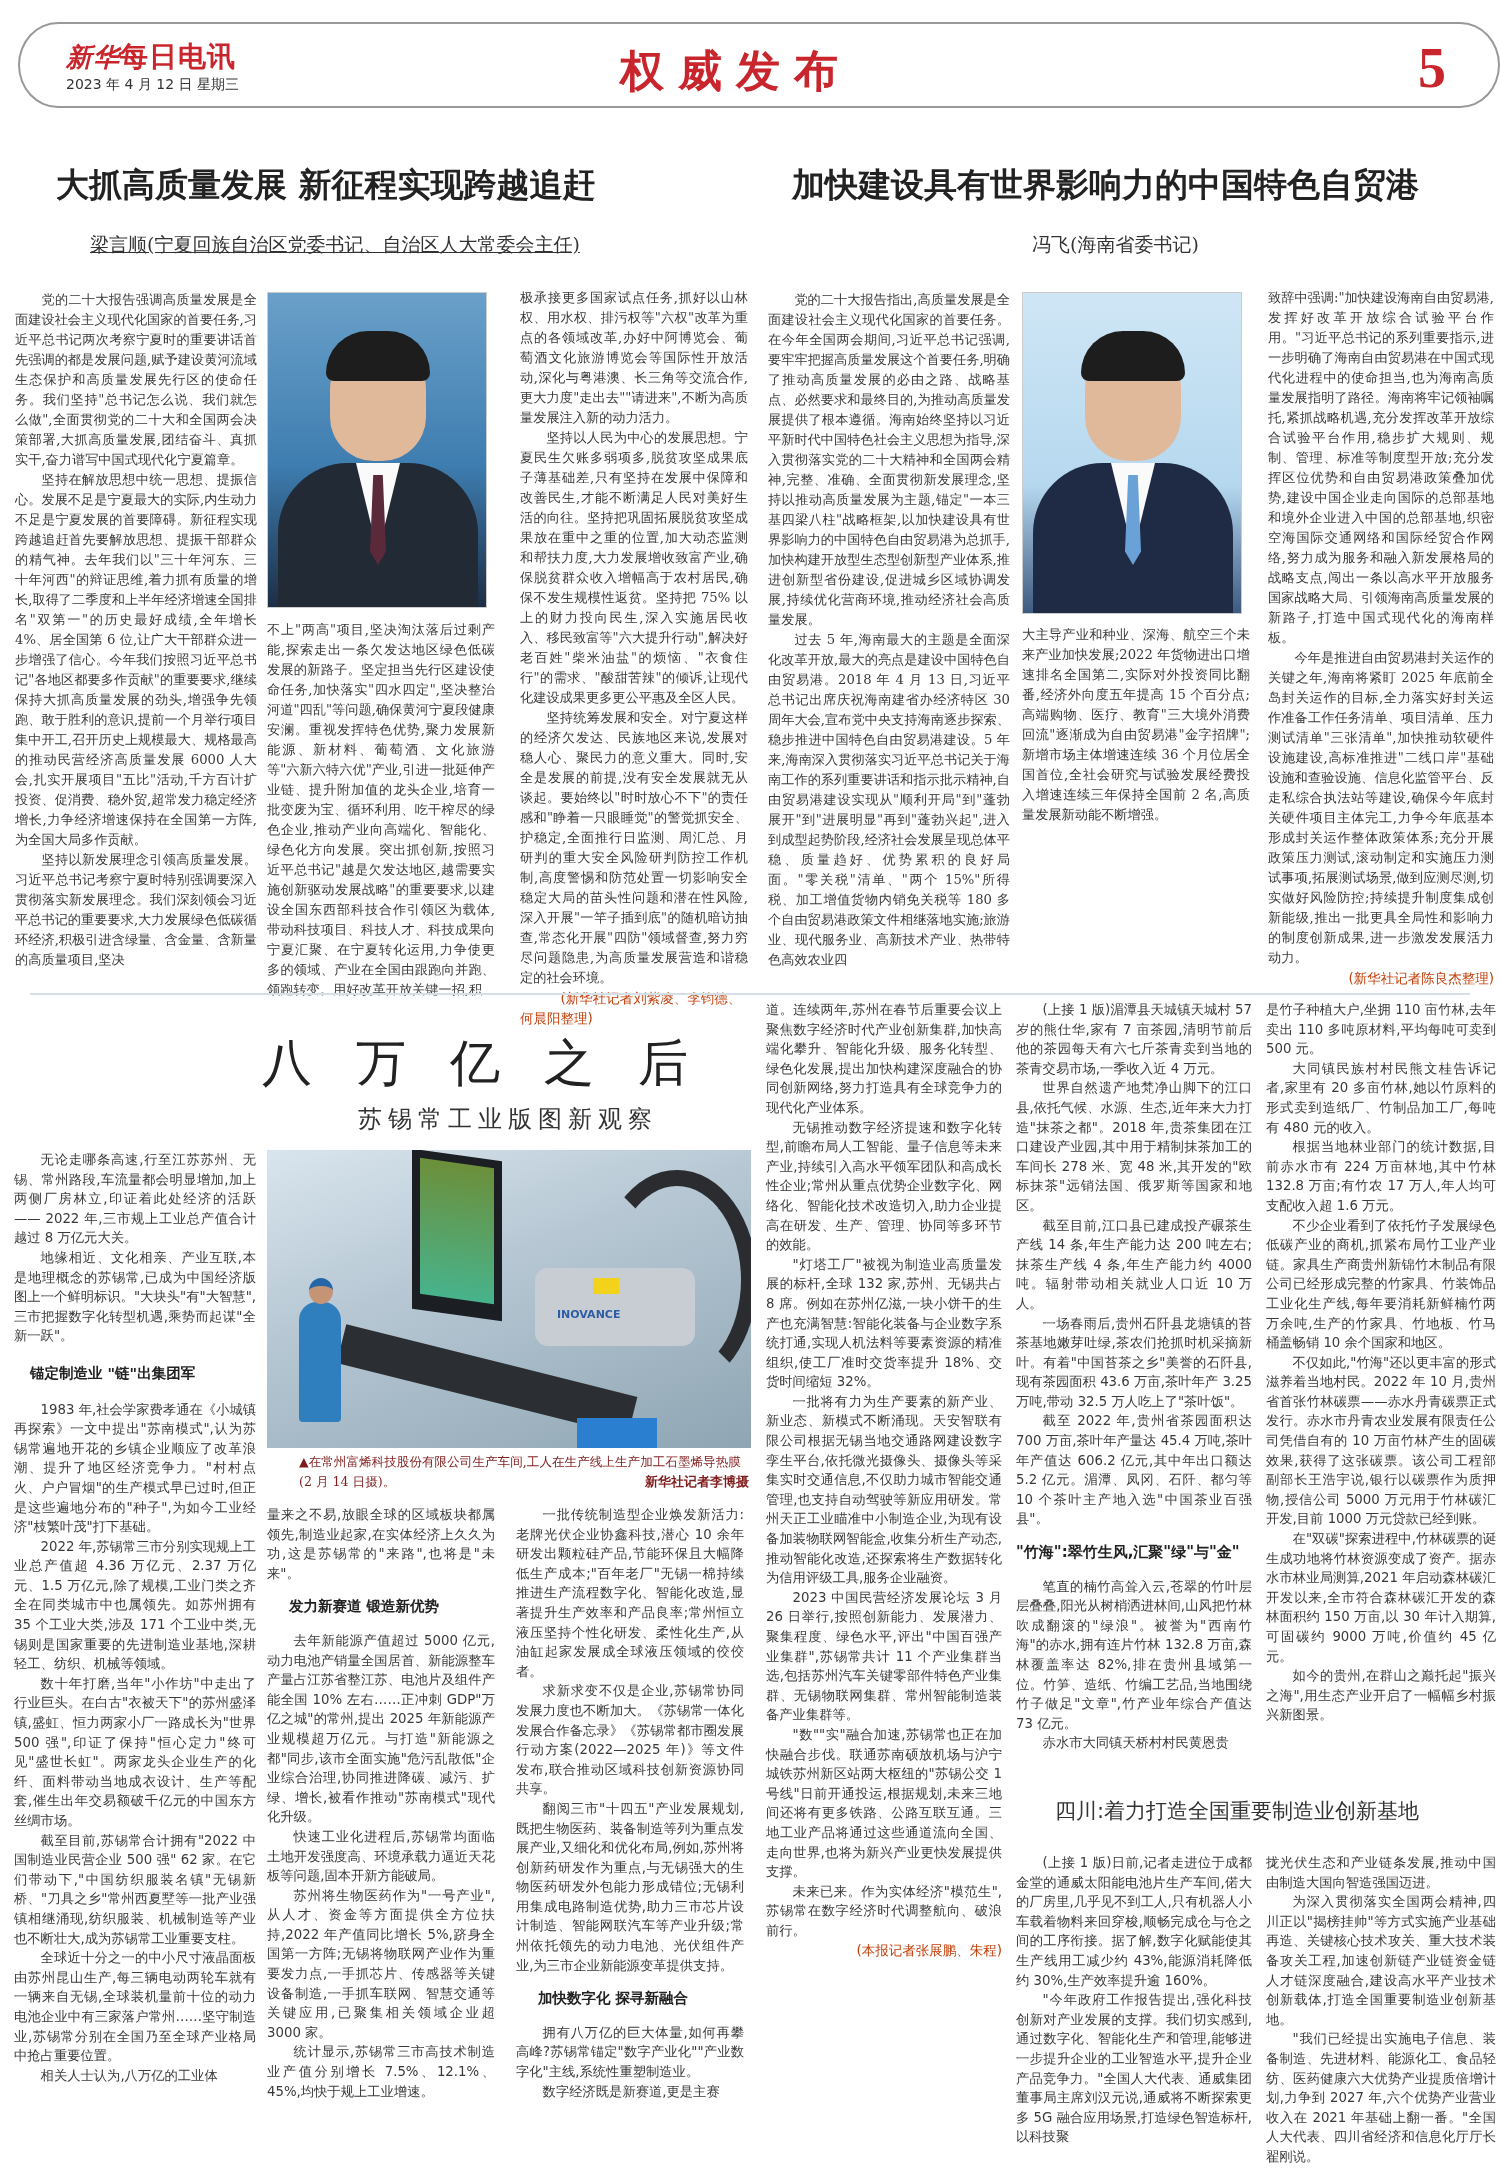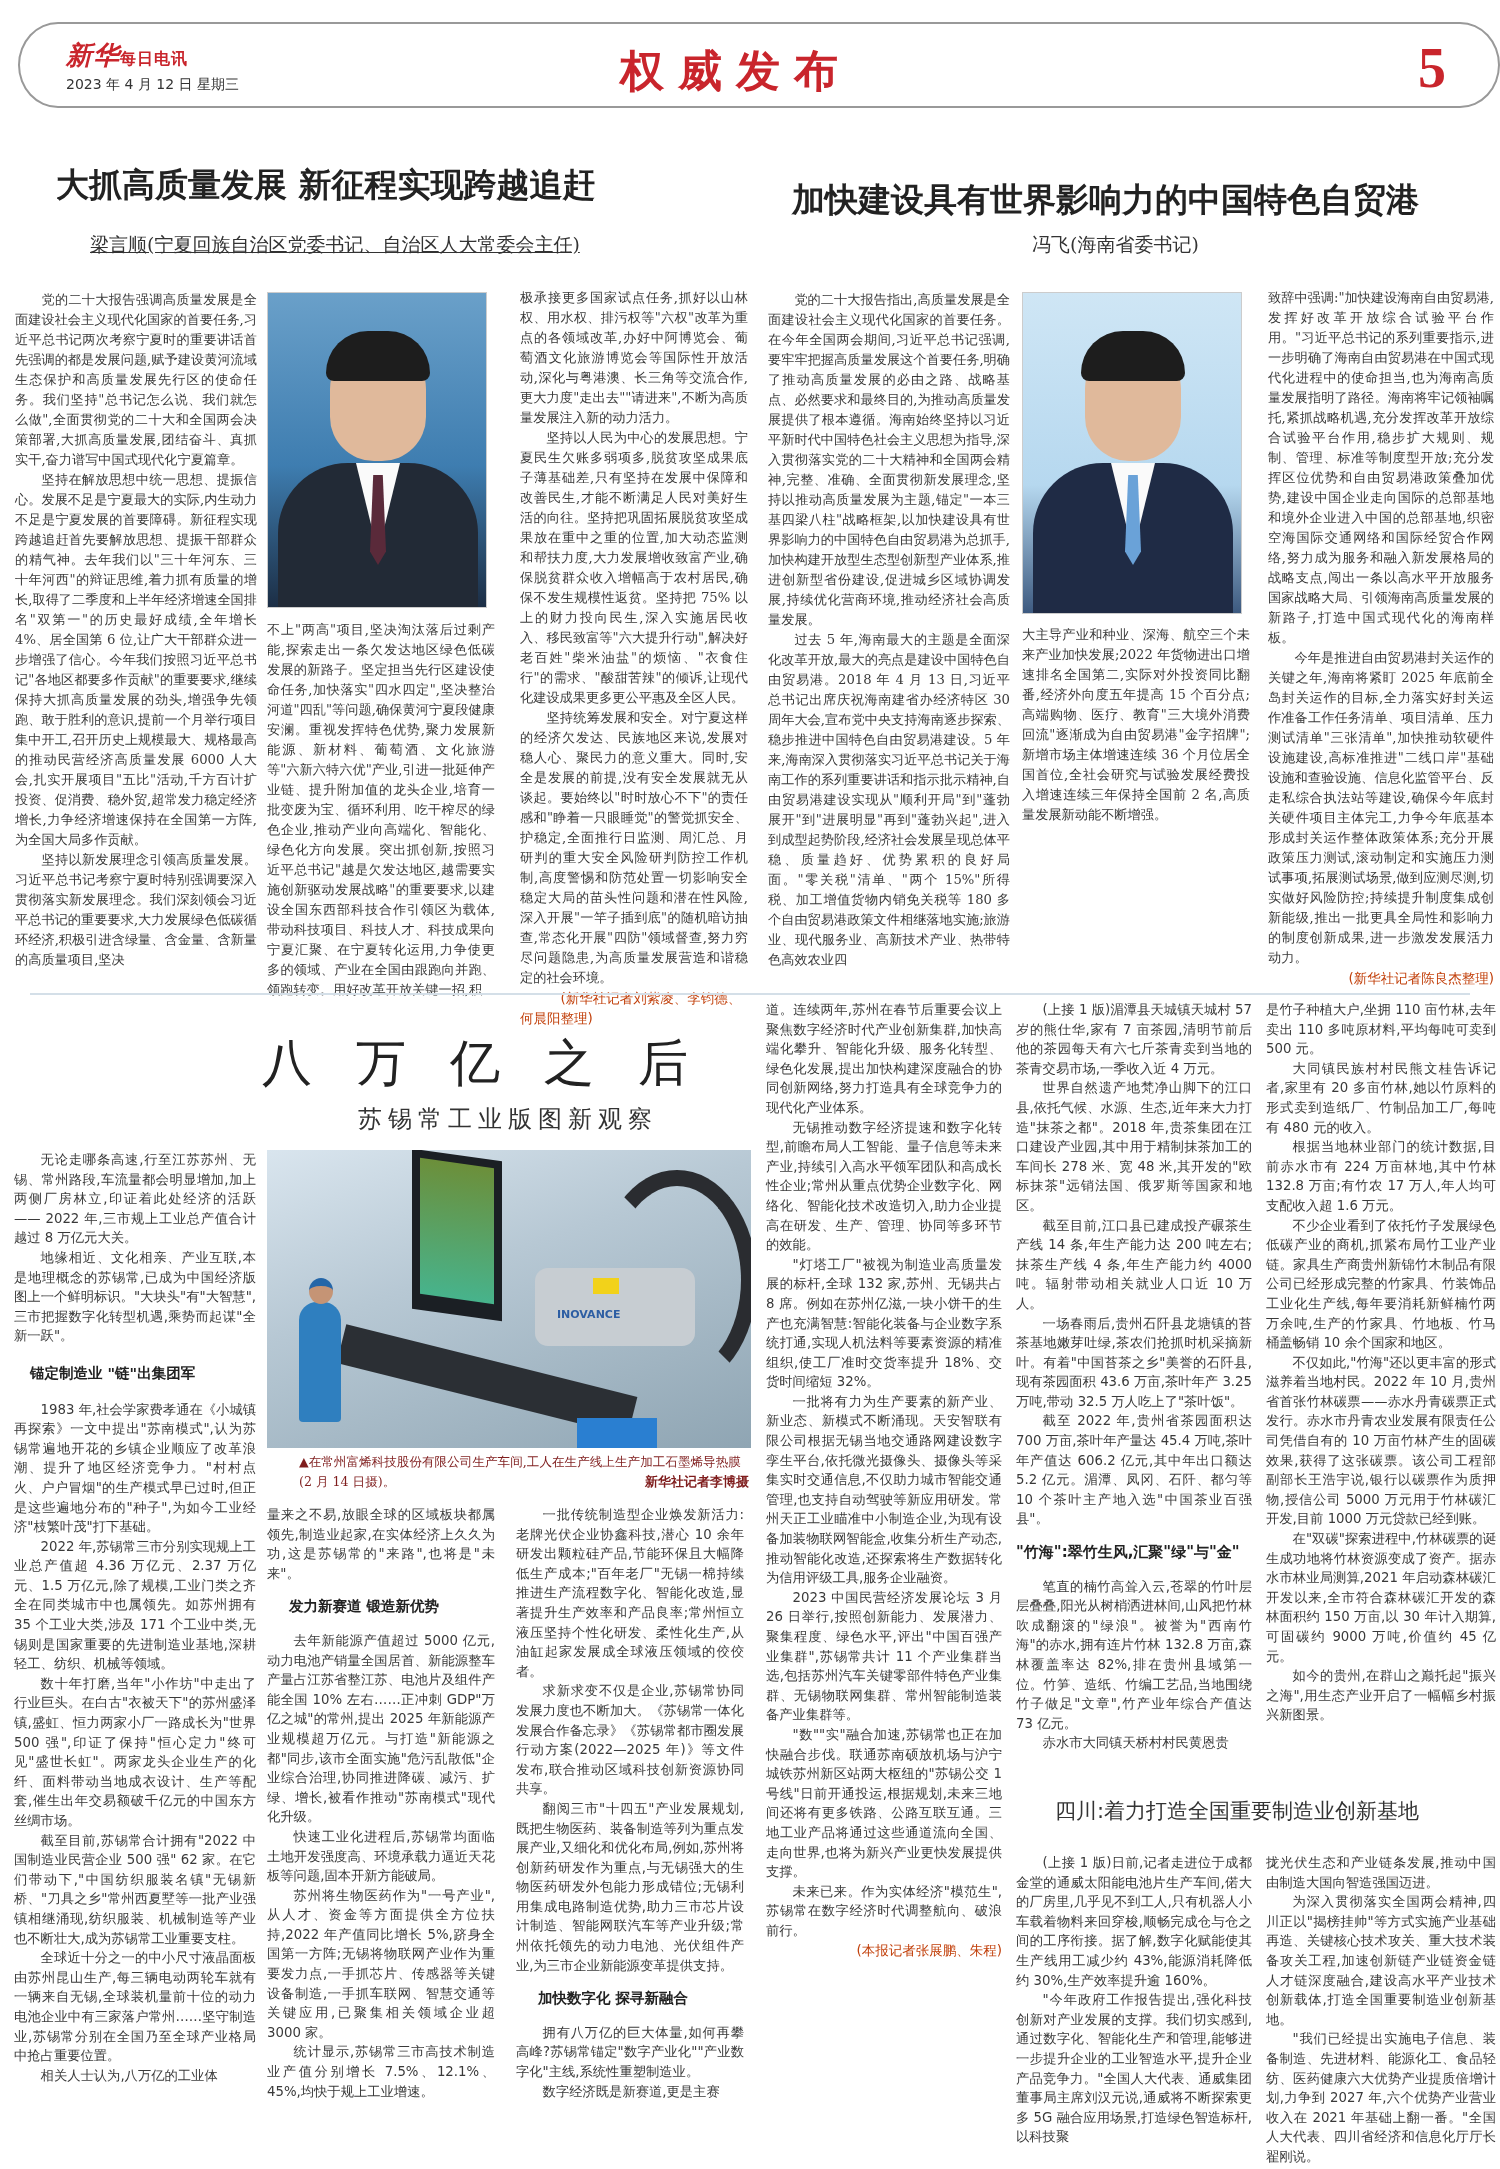--- a/index.html
+++ b/index.html
@@ -1,20 +1,20 @@
 <!DOCTYPE html>
 <html><head>
 <meta charset="utf-8">
 <style>
 *{margin:0;padding:0;box-sizing:border-box;}
 html,body{width:1500px;height:2169px;background:#fff;overflow:hidden;}
 body{font-family:"DejaVu Serif","Liberation Serif",serif;color:#333;position:relative;}
 .masthead{position:absolute;left:18px;top:22px;width:1482px;height:86px;border:2px solid #999;border-right:none;border-radius:40px 40px 40px 40px / 43px;border-right:2px solid #999;}
 .mast-logo{position:absolute;left:46px;top:14px;font-size:26px;font-weight:bold;color:#c9252c;font-style:italic;letter-spacing:1px;}
-.mast-logo .sub{font-style:normal;font-size:16px;}
+.mast-logo .sub{font-style:normal;font-size:28px;}
 .mast-date{position:absolute;left:46px;top:52px;font-size:14px;color:#333;font-family:"DejaVu Sans","Liberation Sans",sans-serif;}
 .mast-title{position:absolute;left:600px;top:18px;font-size:44px;font-weight:bold;color:#c9252c;letter-spacing:14px;}
 .mast-page{position:absolute;right:52px;top:12px;font-size:56px;font-weight:bold;color:#c9252c;font-family:"Liberation Serif",serif;}
 .headline{position:absolute;font-weight:bold;color:#222;font-family:"DejaVu Sans","Liberation Sans",sans-serif;white-space:nowrap;}
 .byline{position:absolute;font-size:19px;color:#333;white-space:nowrap;}
 .col{position:absolute;font-size:13.2px;line-height:20px;text-align:justify;color:#3a3a3a;}
 .col p{text-indent:2em;}
 .credit{text-align:right;font-family:"DejaVu Sans","Liberation Sans",sans-serif;font-size:13.5px;color:#c2410c;}
 .portrait{position:absolute;border:1px solid #ccc;overflow:hidden;}
 .p1{left:267px;top:292px;width:220px;height:316px;background:linear-gradient(180deg,#6aa0c9 0%,#3e7db0 55%,#1c2e45 100%);}
@@ -81,21 +81,21 @@
   <p style="text-indent:0">不上"两高"项目,坚决淘汰落后过剩产能,探索走出一条欠发达地区绿色低碳发展的新路子。坚定担当先行区建设使命任务,加快落实"四水四定",坚决整治河道"四乱"等问题,确保黄河宁夏段健康安澜。重视发挥特色优势,聚力发展新能源、新材料、葡萄酒、文化旅游等"六新六特六优"产业,引进一批延伸产业链、提升附加值的龙头企业,培育一批变废为宝、循环利用、吃干榨尽的绿色企业,推动产业向高端化、智能化、绿色化方向发展。突出抓创新,按照习近平总书记"越是欠发达地区,越需要实施创新驱动发展战略"的重要要求,以建设全国东西部科技合作引领区为载体,带动科技项目、科技人才、科技成果向宁夏汇聚、在宁夏转化运用,力争使更多的领域、产业在全国由跟跑向并跑、领跑转变。用好改革开放关键一招,积</p>
 </div>
 
 <div class="col" style="left:520px;top:288px;width:228px;">
   <p style="text-indent:0">极承接更多国家试点任务,抓好以山林权、用水权、排污权等"六权"改革为重点的各领域改革,办好中阿博览会、葡萄酒文化旅游博览会等国际性开放活动,深化与粤港澳、长三角等交流合作,更大力度"走出去""请进来",不断为高质量发展注入新的动力活力。</p>
   <p>坚持以人民为中心的发展思想。宁夏民生欠账多弱项多,脱贫攻坚成果底子薄基础差,只有坚持在发展中保障和改善民生,才能不断满足人民对美好生活的向往。坚持把巩固拓展脱贫攻坚成果放在重中之重的位置,加大动态监测和帮扶力度,大力发展增收致富产业,确保脱贫群众收入增幅高于农村居民,确保不发生规模性返贫。坚持把 75% 以上的财力投向民生,深入实施居民收入、移民致富等"六大提升行动",解决好老百姓"柴米油盐"的烦恼、"衣食住行"的需求、"酸甜苦辣"的倾诉,让现代化建设成果更多更公平惠及全区人民。</p>
   <p>坚持统筹发展和安全。对宁夏这样的经济欠发达、民族地区来说,发展对稳人心、聚民力的意义重大。同时,安全是发展的前提,没有安全发展就无从谈起。要始终以"时时放心不下"的责任感和"睁着一只眼睡觉"的警觉抓安全、护稳定,全面推行日监测、周汇总、月研判的重大安全风险研判防控工作机制,高度警惕和防范处置一切影响安全稳定大局的苗头性问题和潜在性风险,深入开展"一竿子插到底"的随机暗访抽查,常态化开展"四防"领域督查,努力穷尽问题隐患,为高质量发展营造和谐稳定的社会环境。</p>
   <div class="credit" style="text-align:left;text-indent:3em;">(新华社记者刘紫凌、李钧德、何晨阳整理)</div>
 </div>
 
-<div class="headline" style="left:792px;top:178px;font-size:33px;">加快建设具有世界影响力的中国特色自贸港</div>
+<div class="headline" style="left:792px;top:163px;font-size:33px;">加快建设具有世界影响力的中国特色自贸港</div>
 <div class="byline" style="left:1032px;top:232px;">冯飞(海南省委书记)</div>
 
 <div class="col" style="left:768px;top:290px;width:242px;">
   <p>党的二十大报告指出,高质量发展是全面建设社会主义现代化国家的首要任务。在今年全国两会期间,习近平总书记强调,要牢牢把握高质量发展这个首要任务,明确了推动高质量发展的必由之路、战略基点、必然要求和最终目的,为推动高质量发展提供了根本遵循。海南始终坚持以习近平新时代中国特色社会主义思想为指导,深入贯彻落实党的二十大精神和全国两会精神,完整、准确、全面贯彻新发展理念,坚持以推动高质量发展为主题,锚定"一本三基四梁八柱"战略框架,以加快建设具有世界影响力的中国特色自由贸易港为总抓手,加快构建开放型生态型创新型产业体系,推进创新型省份建设,促进城乡区域协调发展,持续优化营商环境,推动经济社会高质量发展。</p>
   <p>过去 5 年,海南最大的主题是全面深化改革开放,最大的亮点是建设中国特色自由贸易港。2018 年 4 月 13 日,习近平总书记出席庆祝海南建省办经济特区 30 周年大会,宣布党中央支持海南逐步探索、稳步推进中国特色自由贸易港建设。5 年来,海南深入贯彻落实习近平总书记关于海南工作的系列重要讲话和指示批示精神,自由贸易港建设实现从"顺利开局"到"蓬勃展开"到"进展明显"再到"蓬勃兴起",进入到成型起势阶段,经济社会发展呈现总体平稳、质量趋好、优势累积的良好局面。"零关税"清单、"两个 15%"所得税、加工增值货物内销免关税等 180 多个自由贸易港政策文件相继落地实施;旅游业、现代服务业、高新技术产业、热带特色高效农业四</p>
 </div>
 
 <div class="portrait p2">
   <div class="suit"></div>
     <div class="shirt"></div>

